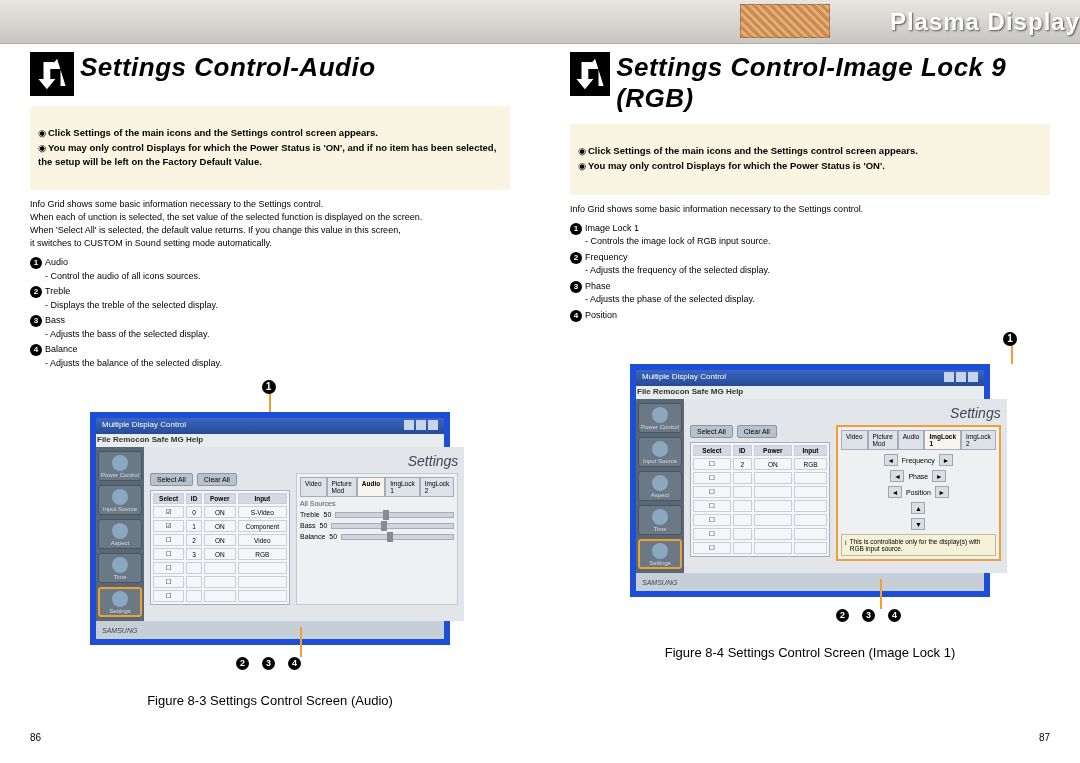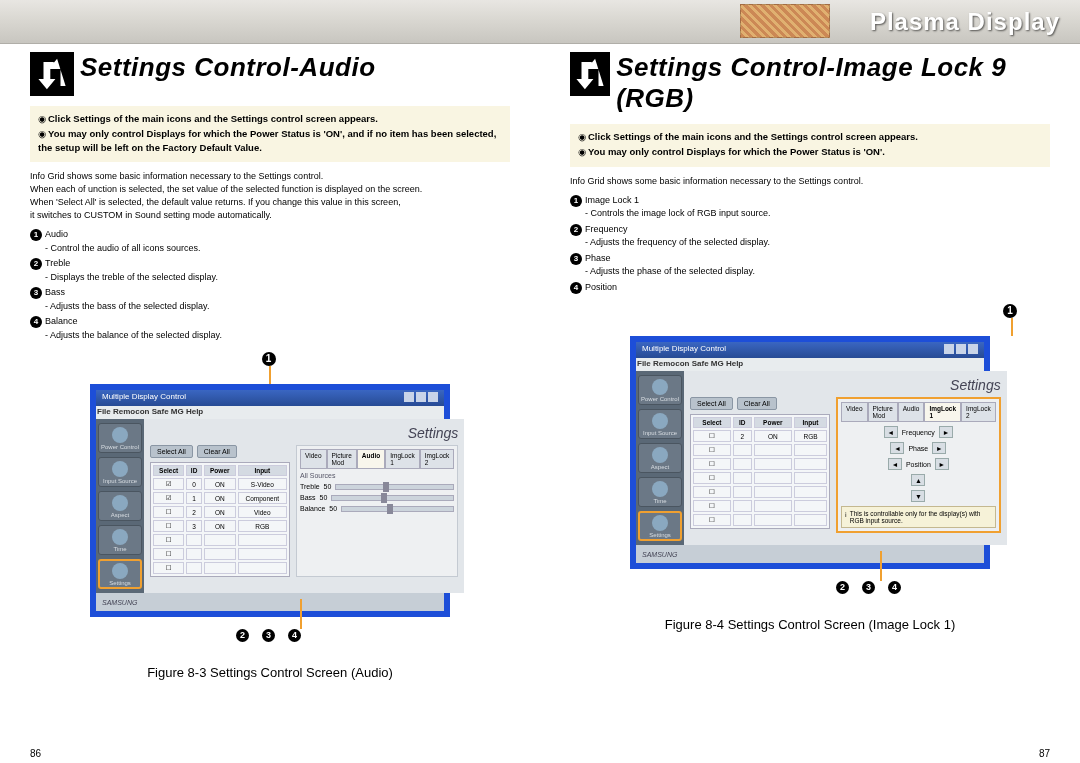--- a/index.html
+++ b/index.html
@@ -6,21 +6,20 @@
   html, body { width: 1080px; height: 763px; font-family: Arial, Helvetica, sans-serif; }
   body { background: #ffffff; position: relative; }
 
   .top-banner {
     height: 44px;
     background: linear-gradient(to bottom, #e8e6e2 0%, #d8d6d0 50%, #c8c6c0 100%);
     border-bottom: 1px solid #b0aea8;
     display: flex;
     justify-content: flex-end;
     align-items: center;
-    padding-right: 20px;
     position: relative;
   }
   .banner-title {
     font-size: 24px;
     font-weight: bold;
     color: #ffffff;
     text-shadow: 1px 1px 2px rgba(0,0,0,0.6);
     letter-spacing: 1px;
   }
   .banner-art {
@@ -45,21 +44,21 @@
   .heading-icon svg { width:34px; height:34px; }
   .heading-text {
     font-size: 26px;
     font-weight: bold;
     font-style: italic;
     letter-spacing: 0.5px;
   }
 
   .note-box {
     background: #f9f5e2;
-    padding: 6px 8px;
+    padding: 20px 8px;
     font-size: 9.5px;
     line-height: 1.4;
     margin-bottom: 6px;
   }
   .note-box p { margin-bottom: 2px; }
   .note-bullet { display:inline-block; width:10px; }
 
   .grid-note {
     font-size: 9px;
     line-height: 1.45;
@@ -132,21 +131,21 @@
   .arrow-btn { width:14px; height:12px; background:#d8dee4; border:1px solid #9aa; display:flex; align-items:center; justify-content:center; }
   .msgbox { margin-top:4px; border:1px solid #c4b890; background:#f6f2d8; padding:3px; font-size:6.5px; display:flex; gap:3px; align-items:flex-start; }
   .footer-bar { height:18px; background:#c6ced6; display:flex; align-items:center; padding:0 6px; gap:4px; }
   .footer-bar .logo { font-size:7px; font-style:italic; color:#445; }
 
   .callout-bottom { display:flex; gap:10px; margin-top:4px; align-items:flex-start; position:relative; }
   .callout-bottom .circ-num { width:13px; height:13px; line-height:13px; font-size:9px; }
   .bottom-line { position:absolute; width:2px; background:#f0a030; }
 
   .fig-caption { font-size:13px; text-align:center; margin-top:18px; }
-  .page-num { position:absolute; bottom:4px; font-size:10px; }
+  .page-num { position:absolute; bottom:20px; font-size:10px; }
   .page-left { left:30px; }
   .page-right { right:30px; }
 </style>
 </head>
 <body>
 
 <div class="top-banner">
   <div class="banner-art"></div>
   <div class="banner-title">Plasma Display</div>
 </div>

